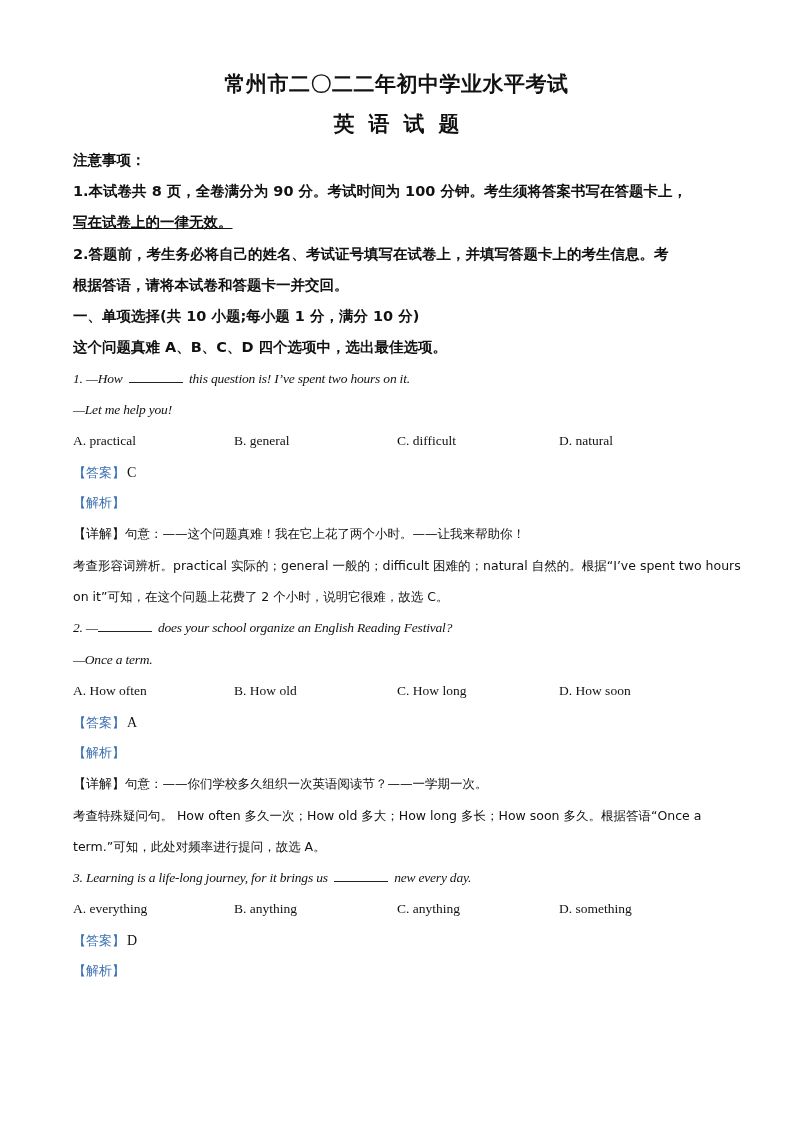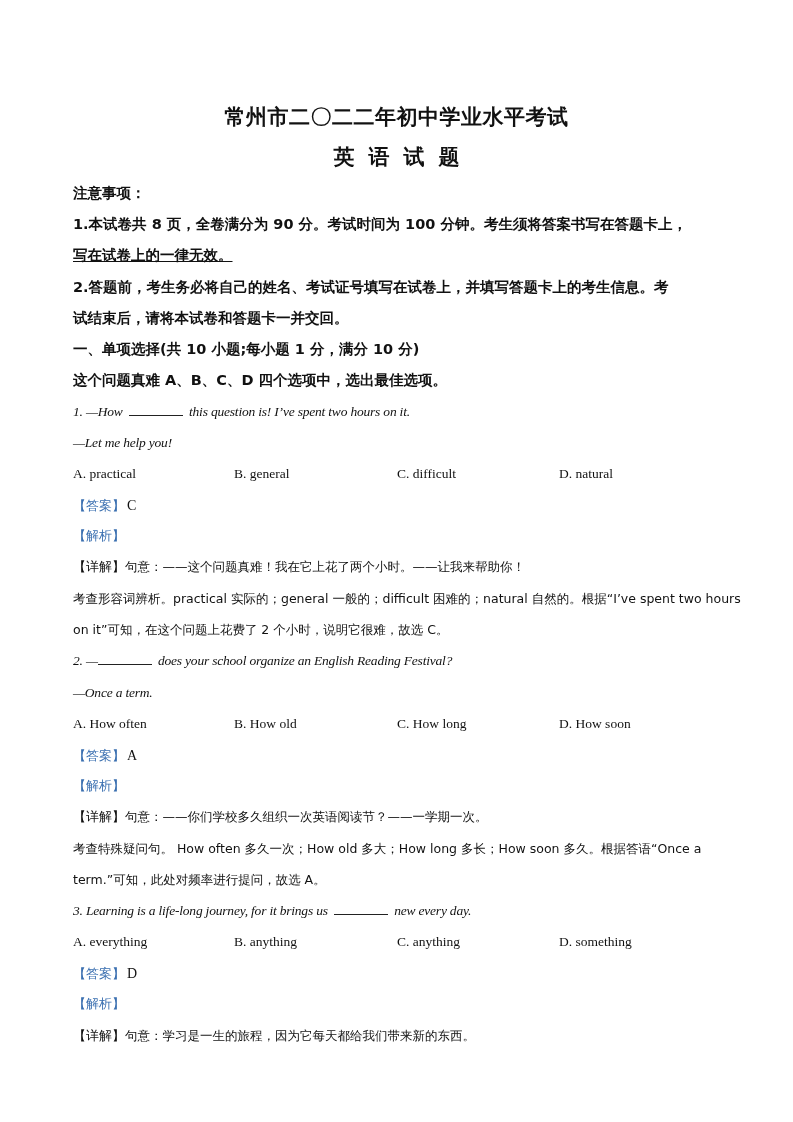--- a/index.html
+++ b/index.html
@@ -15,21 +15,20 @@
       color: #111111;
       font-family: "DejaVu Serif", "Liberation Serif", serif;
     }
     .page {
       position: absolute;
       left: 0;
       top: 0;
       width: 793px;
       height: 994px;
       background: #ffffff;
-      margin-top: 33px;
     }
     .line {
       position: absolute;
       left: 73px;
       white-space: nowrap;
       font-size: 13.5px;
       line-height: 18px;
     }
     .title {
       position: absolute;
@@ -109,21 +108,21 @@
 
 <div class="page">
 
   <div class="title title-main">常州市二〇二二年初中学业水平考试</div>
   <div class="title title-sub">英语试题</div>
 
   <div class="line bold" style="top:151px;text-align:center;">注意事项：</div>
   <div class="line bold" style="top:182px;">1.本试卷共 8 页，全卷满分为 90 分。考试时间为 100 分钟。考生须将答案书写在答题卡上，</div>
   <div class="line bold" style="top:213px;text-decoration:underline;">写在试卷上的一律无效。</div>
   <div class="line bold" style="top:245px;">2.答题前，考生务必将自己的姓名、考试证号填写在试卷上，并填写答题卡上的考生信息。考</div>
-  <div class="line bold" style="top:276px;">试结束后，请将本试卷和答题卡一并交回。</div>
+  <div class="line bold" style="top:276px;">根据答语，请将本试卷和答题卡一并交回。</div>
 
   <div class="line bold" style="top:307px;">一、单项选择(共 10 小题;每小题 1 分，满分 10 分)</div>
   <div class="line bold" style="top:338px;">这个问题真难 A、B、C、D 四个选项中，选出最佳选项。</div>
 
   <div class="line en" style="top:370px;">
     <span>1.</span>
     <span>—How</span>
     <span class="blank"></span>
     <span>this question is! I’ve spent two hours on it.</span>
   </div>
@@ -169,17 +168,14 @@
     <span>new every day.</span>
   </div>
   <div class="opt opt-a" style="top:900px;">A. everything</div>
   <div class="opt opt-b" style="top:900px;">B. anything</div>
   <div class="opt opt-c" style="top:900px;">C. anything</div>
   <div class="opt opt-d" style="top:900px;">D. something</div>
   <div class="line" style="top:931px;">
     <span class="label-blue">【答案】</span><span class="answer-val">D</span>
   </div>
   <div class="line label-blue" style="top:962px;">【解析】</div>
-  <div class="line zh" style="top:994px;">
-    <span class="detail-label">【详解】</span><span>句意：学习是一生的旅程，因为它每天都给我们带来新的东西。</span>
-  </div>
 
 </div>
 
 </body></html>

